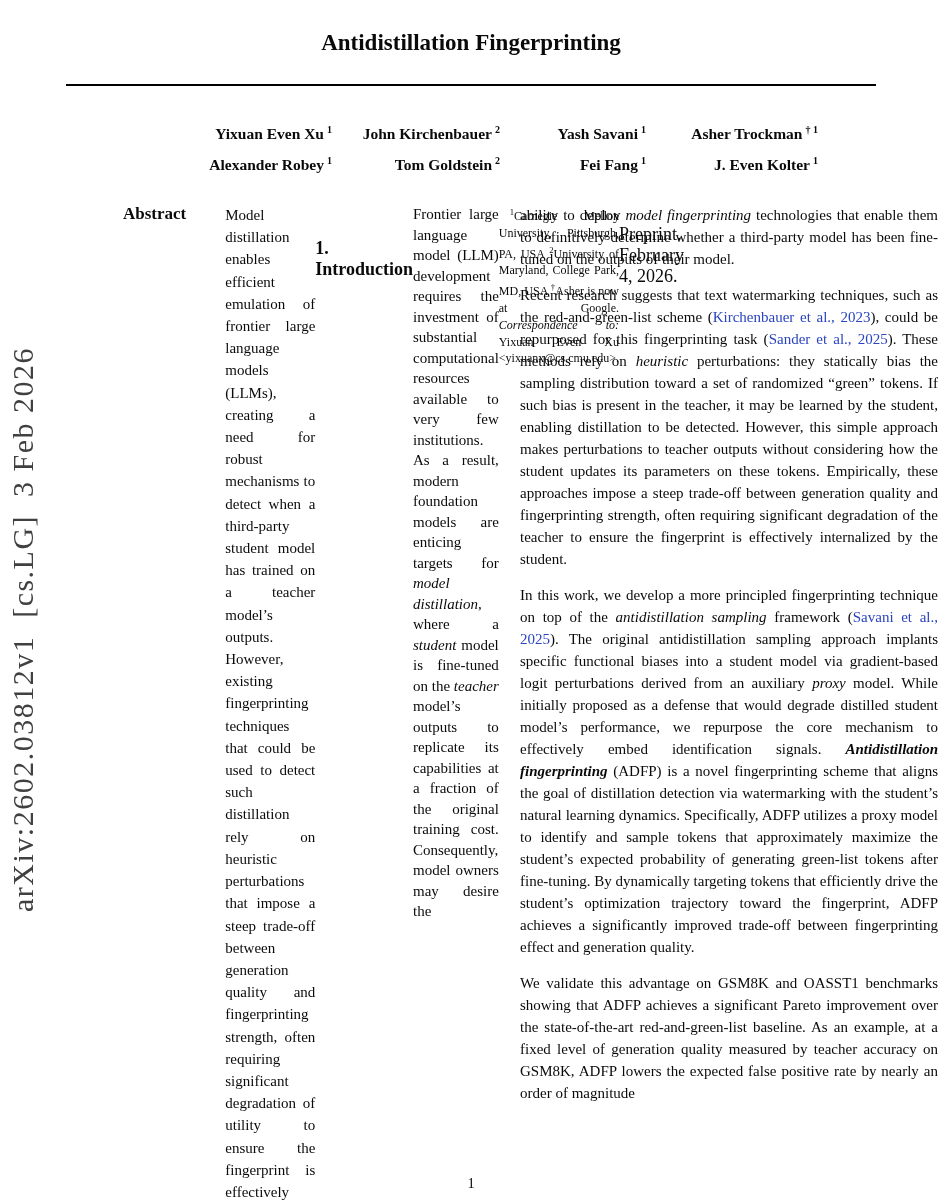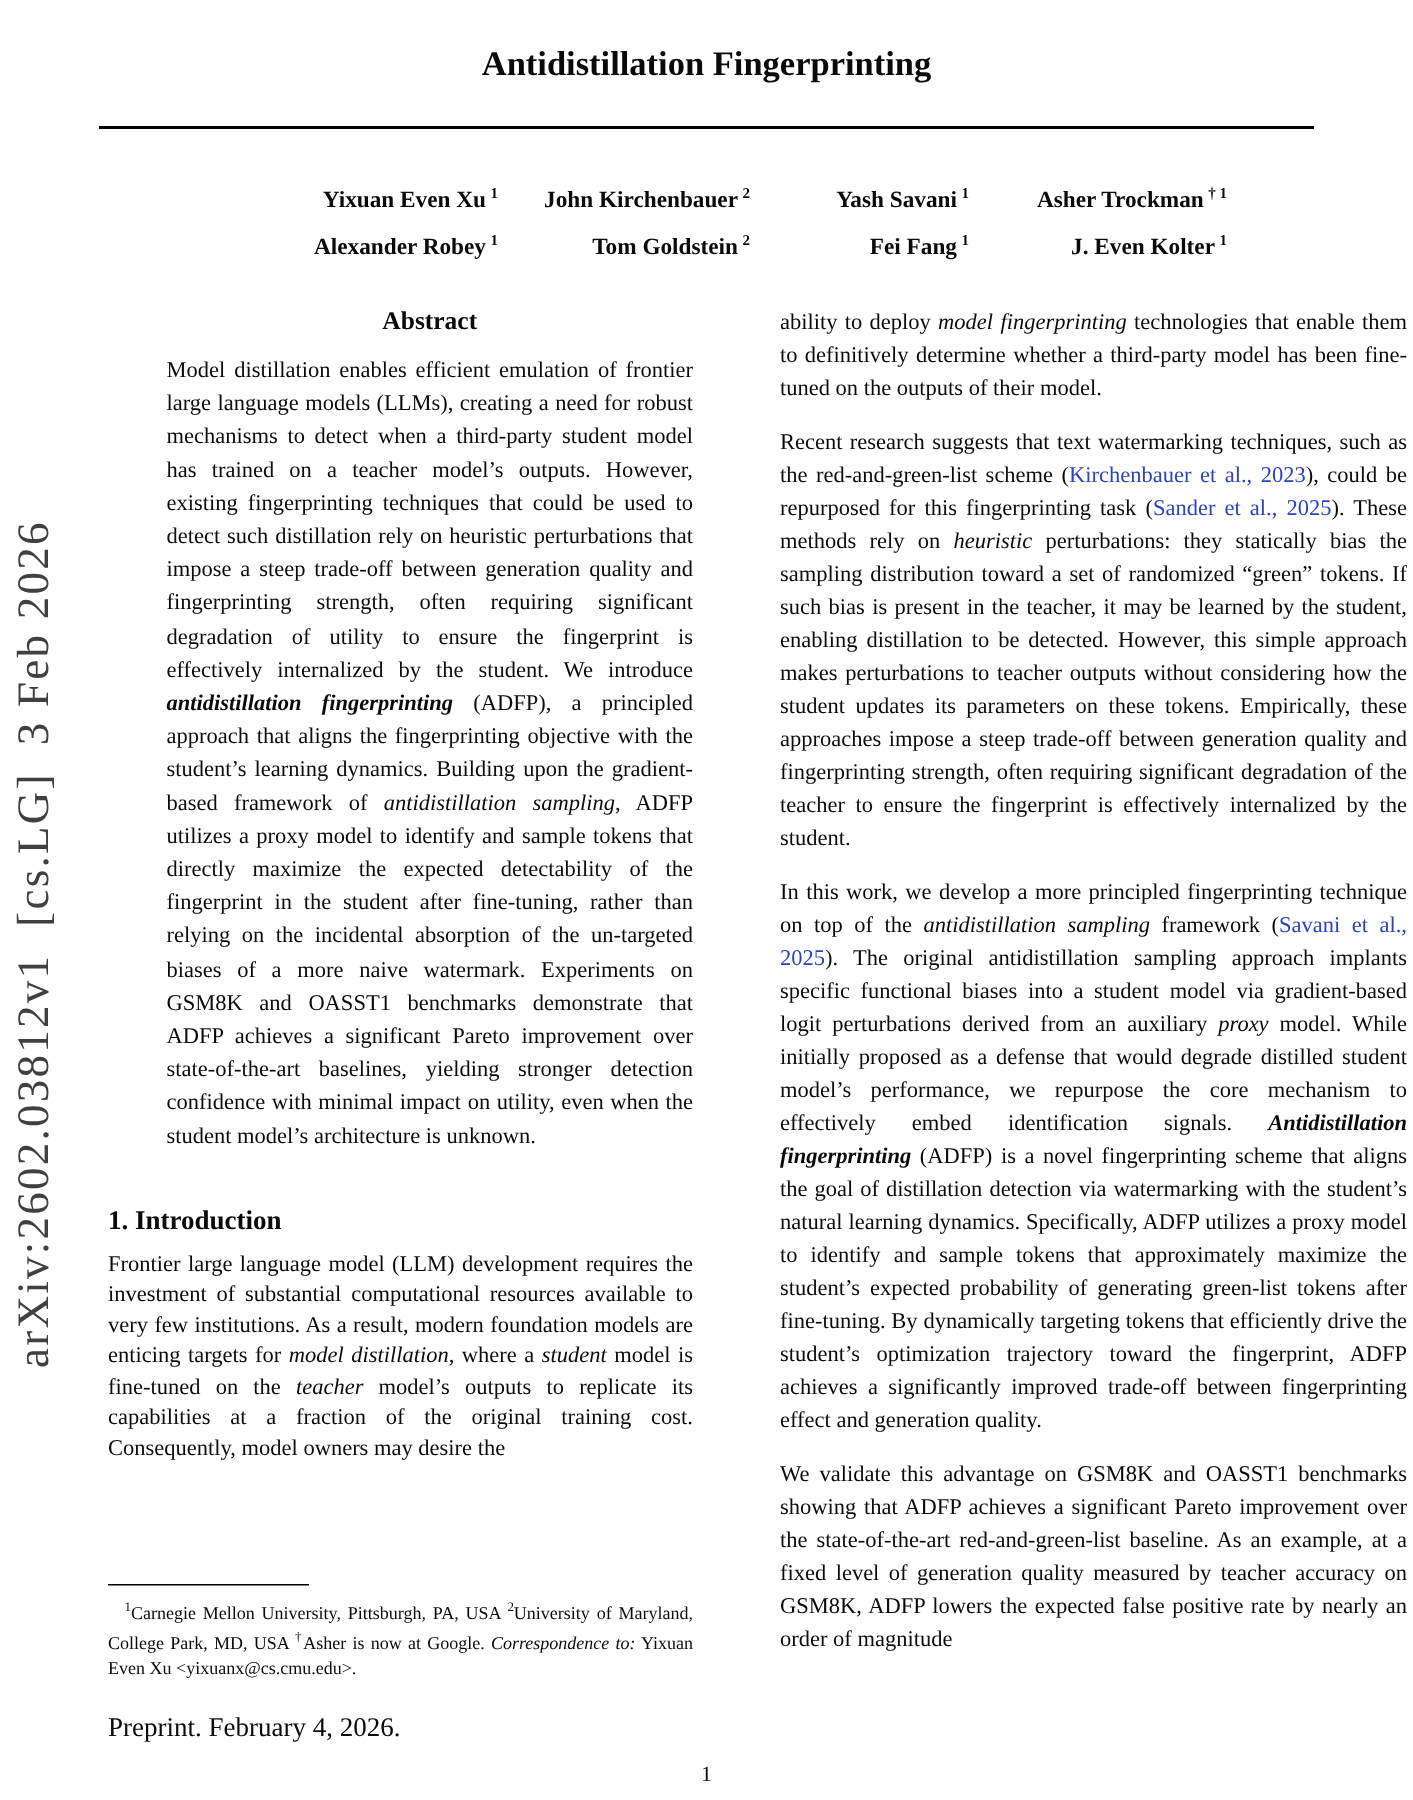--- a/index.html
+++ b/index.html
@@ -59,22 +59,22 @@
 
   
   .col {
     position: absolute;
     top: 204px;
     text-align: justify;
     font-size: 15px;
     -webkit-hyphens: auto; hyphens: auto;
   }
   .col-left {
-    left: 72px; width: 390px; height: 958px;
-    display: flex; flex-direction: column;
+    left: 84px; width: 390px; height: 958px;
+    display: flex; flex-direction: row;
   }
   .col-right { left: 520px; width: 418px; }
 
   .abstract-heading {
     margin-left: 39px;
     text-align: center;
     font-size: 17px;
     font-weight: bold;
     margin-bottom: 12px;
   }

